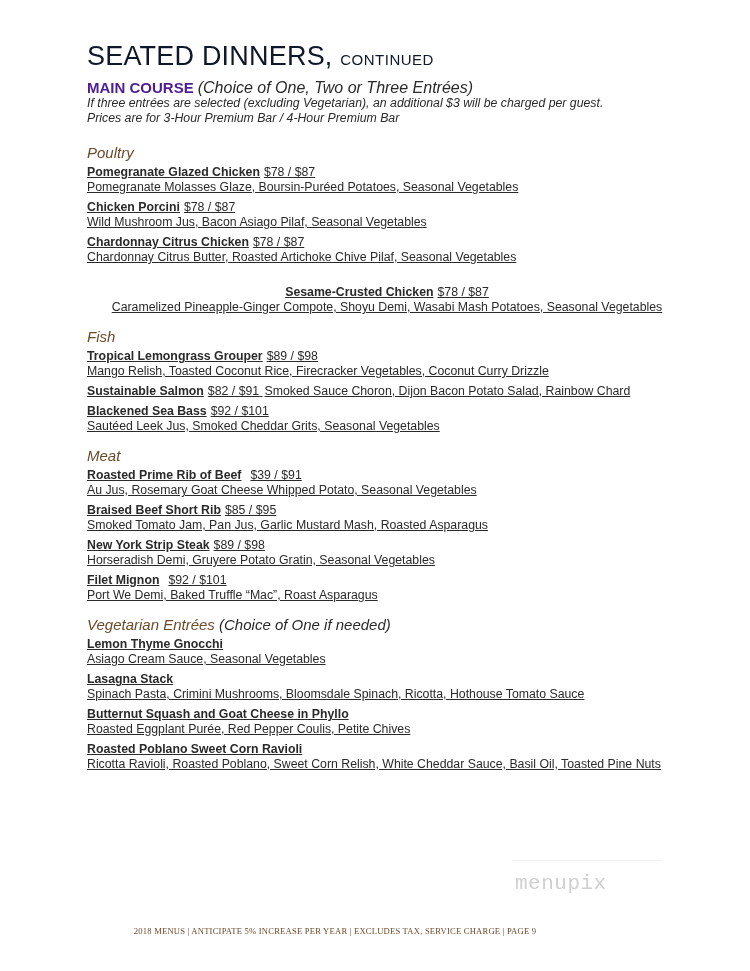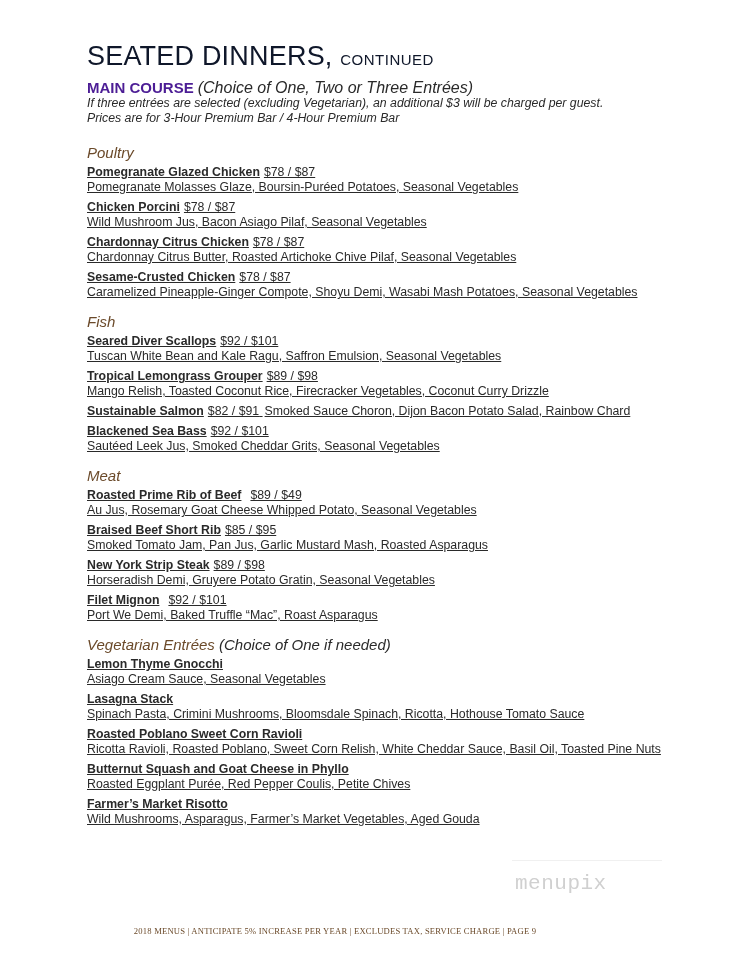--- a/index.html
+++ b/index.html
@@ -48,50 +48,46 @@
       <span class="item-desc">Pomegranate Molasses Glaze, Boursin-Puréed Potatoes, Seasonal Vegetables</span>
     </div>
     <div class="item" style="margin-top:5px;">
       <span class="item-name">Chicken Porcini</span><span class="item-price">$78 / $87</span>
       <span class="item-desc">Wild Mushroom Jus, Bacon Asiago Pilaf, Seasonal Vegetables</span>
     </div>
     <div class="item" style="margin-top:5px;">
       <span class="item-name">Chardonnay Citrus Chicken</span><span class="item-price">$78 / $87</span>
       <span class="item-desc">Chardonnay Citrus Butter, Roasted Artichoke Chive Pilaf, Seasonal Vegetables</span>
     </div>
-    <div class="item" style="margin-top:5px;">
+    <div class="item" style="margin-top:20px;text-align:center;">
       <span class="item-name">Sesame-Crusted Chicken</span><span class="item-price">$78 / $87</span>
       <span class="item-desc">Caramelized Pineapple-Ginger Compote, Shoyu Demi, Wasabi Mash Potatoes, Seasonal Vegetables</span>
     </div>
   </div>
 
   <div class="section" style="margin-top:14px;">
     <div class="section-head">Fish</div>
-    <div class="item" style="margin-top:5px;">
-      <span class="item-name">Seared Diver Scallops</span><span class="item-price">$92 / $101</span>
-      <span class="item-desc">Tuscan White Bean and Kale Ragu, Saffron Emulsion, Seasonal Vegetables</span>
-    </div>
     <div class="item" style="margin-top:5px;">
       <span class="item-name">Tropical Lemongrass Grouper</span><span class="item-price">$89 / $98</span>
       <span class="item-desc">Mango Relish, Toasted Coconut Rice, Firecracker Vegetables, Coconut Curry Drizzle</span>
     </div>
     <div class="item" style="margin-top:5px;">
       <span class="item-name">Sustainable Salmon</span><span class="item-price">$82 / $91</span>
       <span class="item-desc inline">Smoked Sauce Choron, Dijon Bacon Potato Salad, Rainbow Chard</span>
     </div>
     <div class="item" style="margin-top:5px;">
       <span class="item-name">Blackened Sea Bass</span><span class="item-price">$92 / $101</span>
       <span class="item-desc">Sautéed Leek Jus, Smoked Cheddar Grits, Seasonal Vegetables</span>
     </div>
   </div>
 
   <div class="section" style="margin-top:14px;">
     <div class="section-head">Meat</div>
     <div class="item" style="margin-top:5px;">
-      <span class="item-name">Roasted Prime Rib of Beef</span><span class="item-price" style="margin-left:9px;">$89 / $49</span>
+      <span class="item-name">Roasted Prime Rib of Beef</span><span class="item-price" style="margin-left:9px;">$39 / $91</span>
       <span class="item-desc">Au Jus, Rosemary Goat Cheese Whipped Potato, Seasonal Vegetables</span>
     </div>
     <div class="item" style="margin-top:5px;">
       <span class="item-name">Braised Beef Short Rib</span><span class="item-price">$85 / $95</span>
       <span class="item-desc">Smoked Tomato Jam, Pan Jus, Garlic Mustard Mash, Roasted Asparagus</span>
     </div>
     <div class="item" style="margin-top:5px;">
       <span class="item-name">New York Strip Steak</span><span class="item-price">$89 / $98</span>
       <span class="item-desc">Horseradish Demi, Gruyere Potato Gratin, Seasonal Vegetables</span>
     </div>
@@ -108,30 +104,26 @@
     </div>
     <div class="item" style="margin-top:5px;">
       <span class="item-name">Lemon Thyme Gnocchi</span>
       <span class="item-desc">Asiago Cream Sauce, Seasonal Vegetables</span>
     </div>
     <div class="item" style="margin-top:5px;">
       <span class="item-name">Lasagna Stack</span>
       <span class="item-desc">Spinach Pasta, Crimini Mushrooms, Bloomsdale Spinach, Ricotta, Hothouse Tomato Sauce</span>
     </div>
     <div class="item" style="margin-top:5px;">
-      <span class="item-name">Roasted Poblano Sweet Corn Ravioli</span>
-      <span class="item-desc">Ricotta Ravioli, Roasted Poblano, Sweet Corn Relish, White Cheddar Sauce, Basil Oil, Toasted Pine Nuts</span>
-    </div>
-    <div class="item" style="margin-top:5px;">
       <span class="item-name">Butternut Squash and Goat Cheese in Phyllo</span>
       <span class="item-desc">Roasted Eggplant Purée, Red Pepper Coulis, Petite Chives</span>
     </div>
     <div class="item" style="margin-top:5px;">
-      <span class="item-name">Farmer’s Market Risotto</span>
-      <span class="item-desc">Wild Mushrooms, Asparagus, Farmer’s Market Vegetables, Aged Gouda</span>
+      <span class="item-name">Roasted Poblano Sweet Corn Ravioli</span>
+      <span class="item-desc">Ricotta Ravioli, Roasted Poblano, Sweet Corn Relish, White Cheddar Sauce, Basil Oil, Toasted Pine Nuts</span>
     </div>
   </div>
 </div>
 
 <div class="watermark-line"></div>
 <div class="watermark">menupix</div>
 
 <div class="footer">
   <span>2018 MENUS | ANTICIPATE 5% INCREASE PER YEAR | EXCLUDES TAX, SERVICE CHARGE | PAGE 9</span>
 </div>

